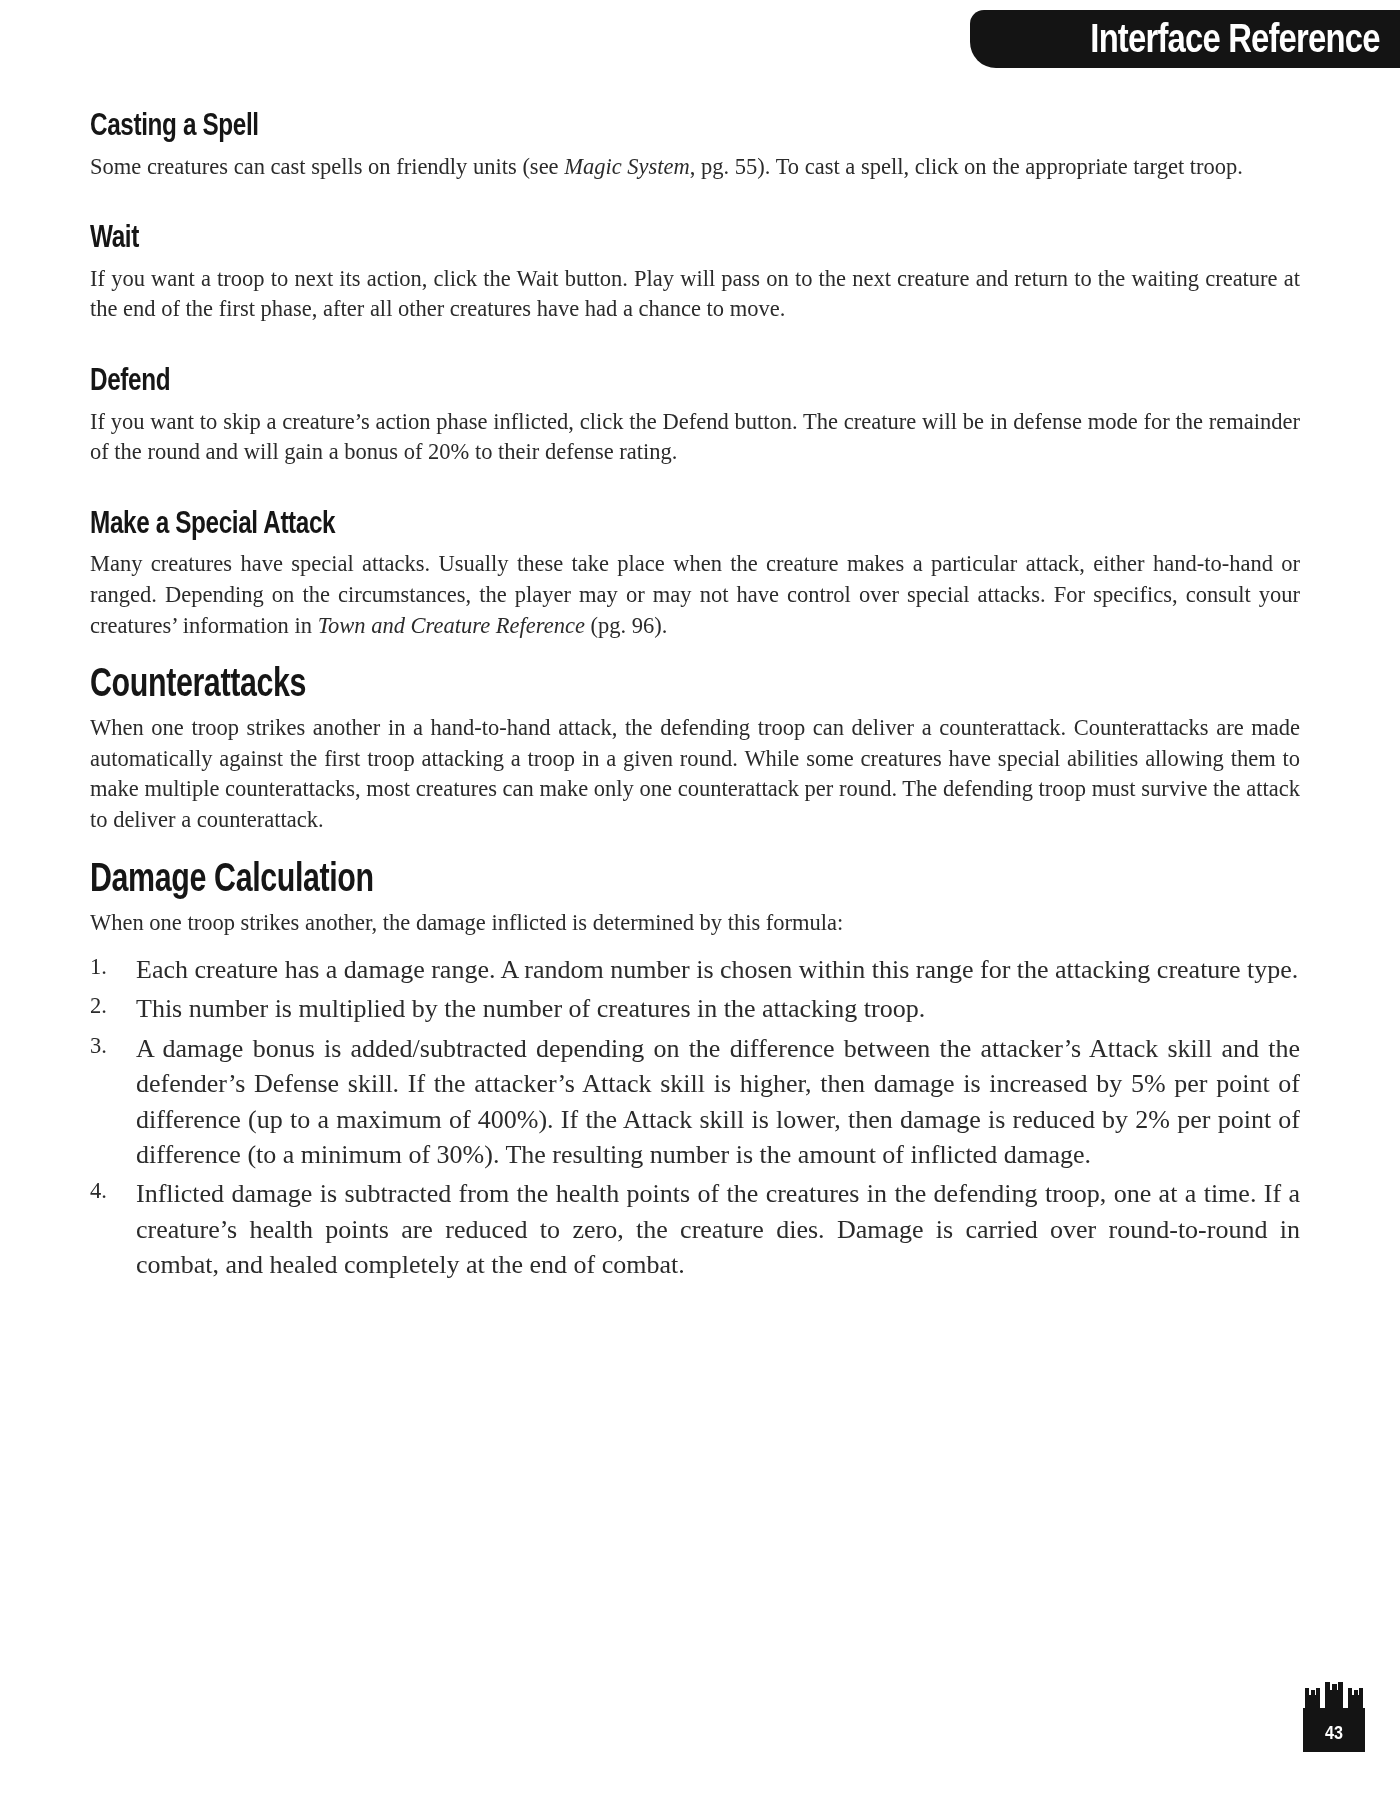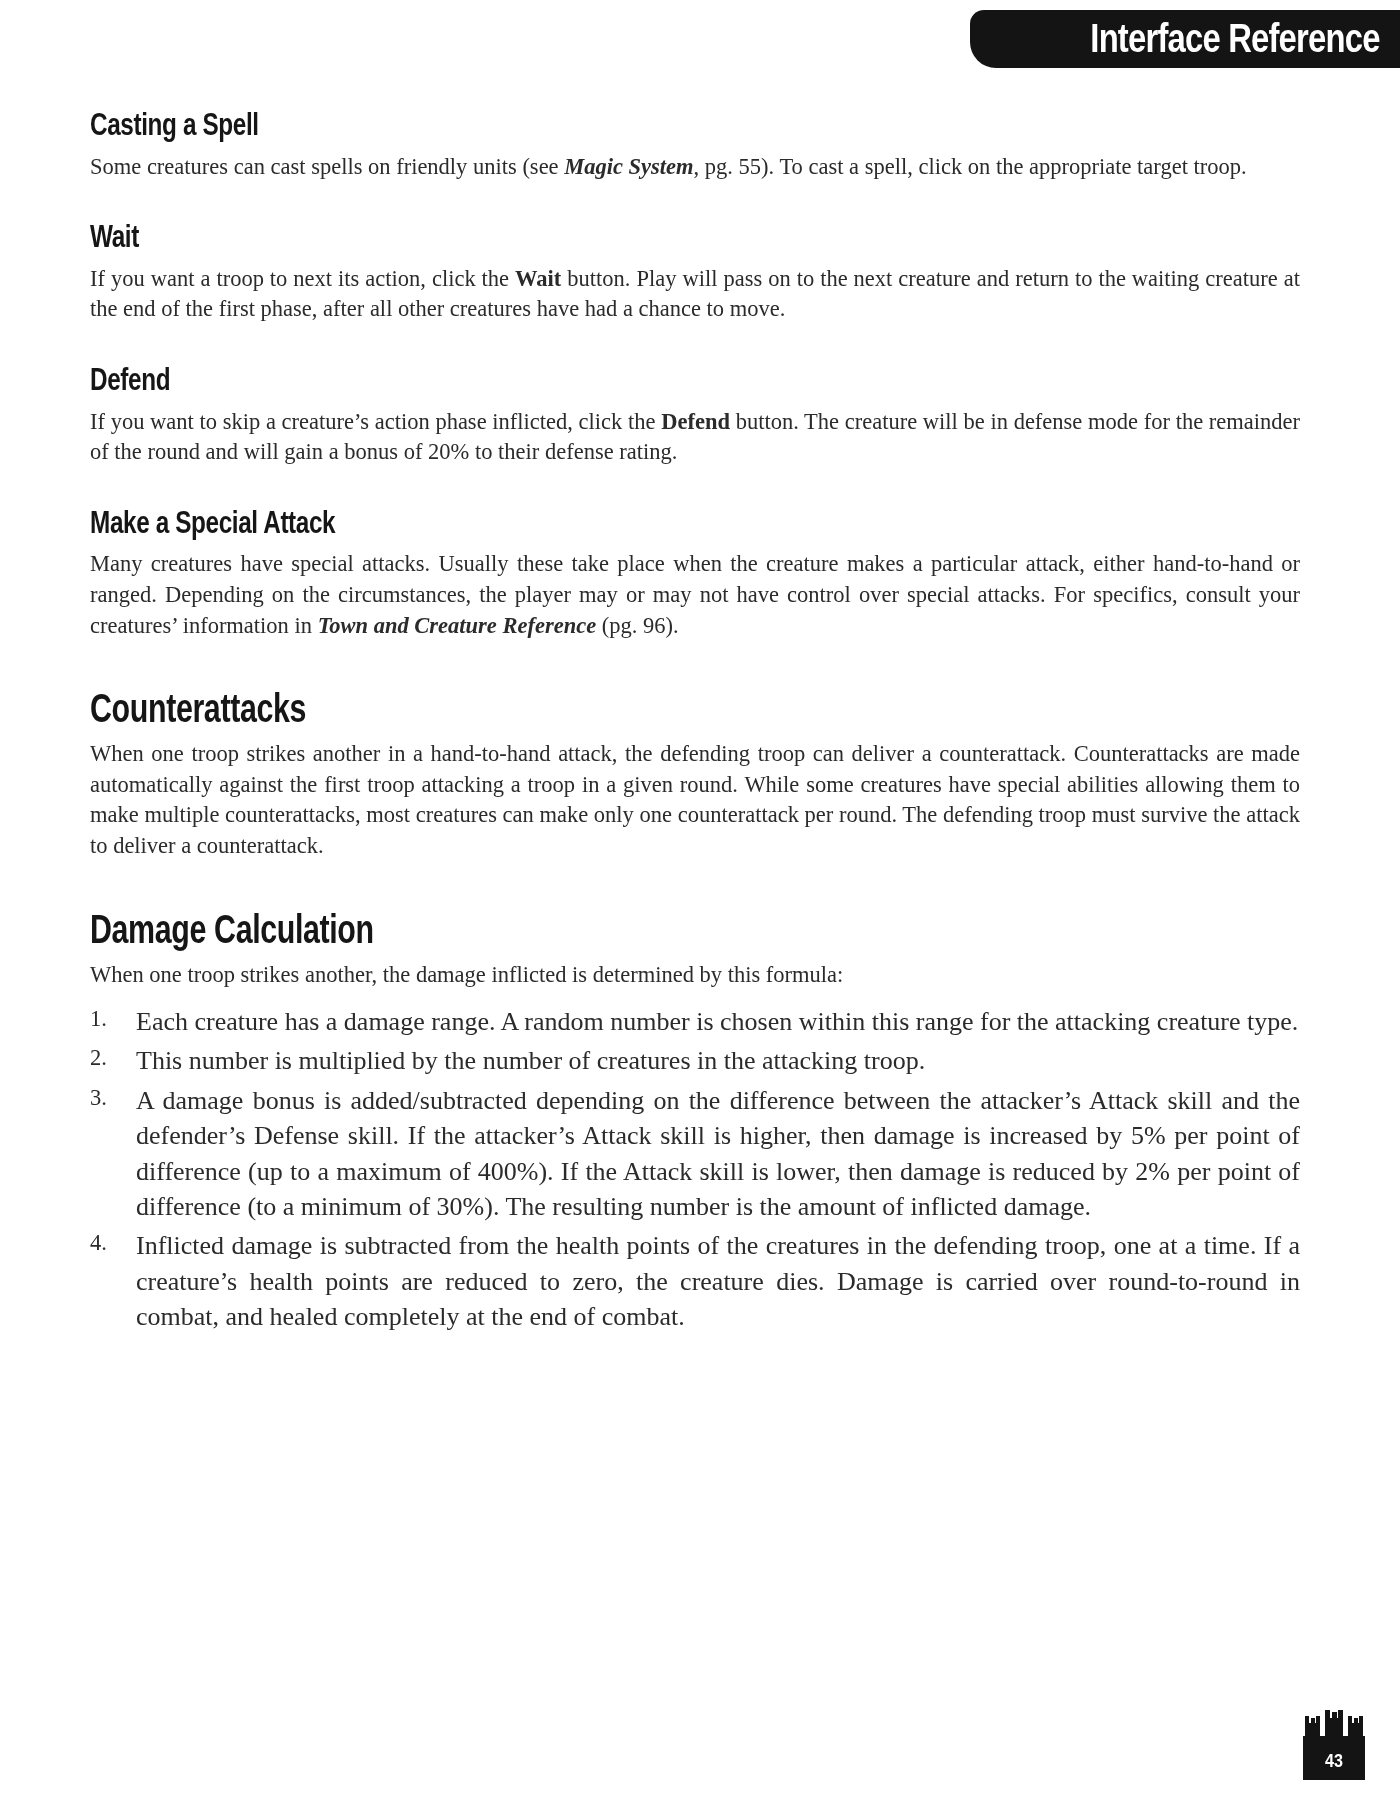--- a/index.html
+++ b/index.html
@@ -50,31 +50,31 @@
     line-height: 1.05;
   }
   .heading > span {
     display: inline-block;
     transform: scaleX(0.76);
     transform-origin: left center;
     letter-spacing: -0.5px;
     white-space: nowrap;
   }
   .h-sub   { font-size: 32px; }
-  .h-major { font-size: 40px; margin-top: 46px; }
+  .h-major { font-size: 40px; margin-top: 20px; }
   .section:first-child .heading { margin-top: 0; }
 
   p.body {
     font-size: 22.5px;
     line-height: 1.36;
     text-align: justify;
     margin: 0;
     color: #2b2b2b;
   }
-  .b { font-weight: bold; }
+  .b { font-weight: normal; }
   .i { font-style: italic; }
 
   
   .steps {
     margin: 14px 0 0 0;
     padding: 0;
     list-style: none;
   }
   .step {
     display: flex;
@@ -92,21 +92,21 @@
     font-size: 26px;
     line-height: 1.36;
     text-align: justify;
     color: #2b2b2b;
   }
 
   
   .page-footer {
     position: absolute;
     right: 34px;
-    bottom: 20px;
+    bottom: 48px;
     width: 64px;
     height: 70px;
   }
   .castle { width: 64px; height: 70px; display: block; }
   .page-number {
     position: absolute;
     left: 0;
     right: 0;
     bottom: 8px;
     text-align: center;

